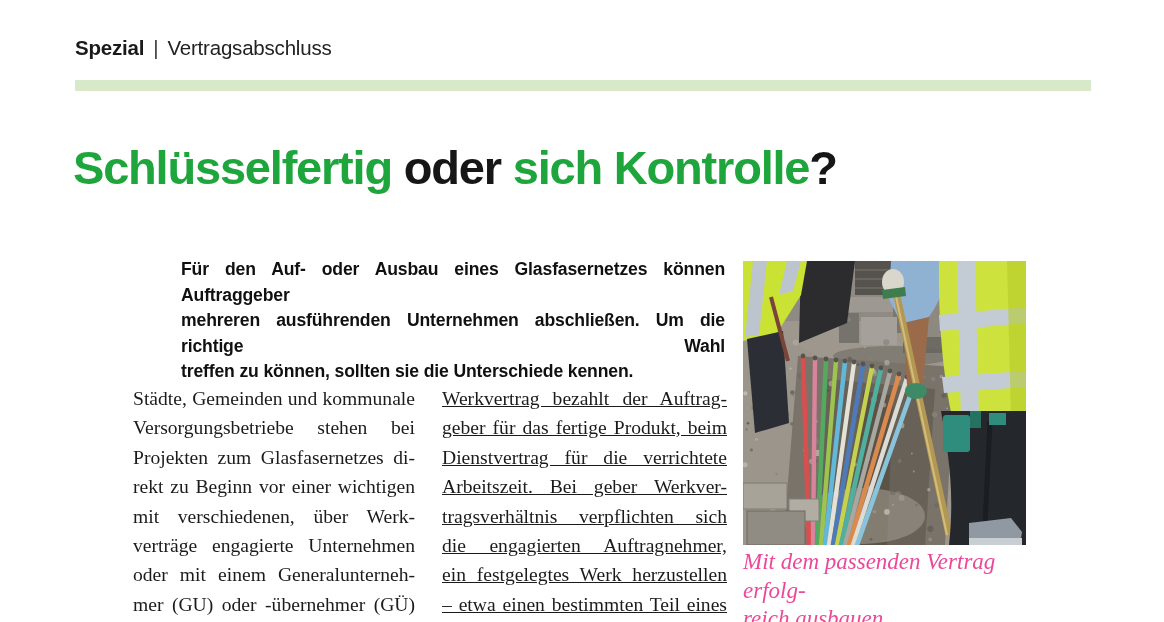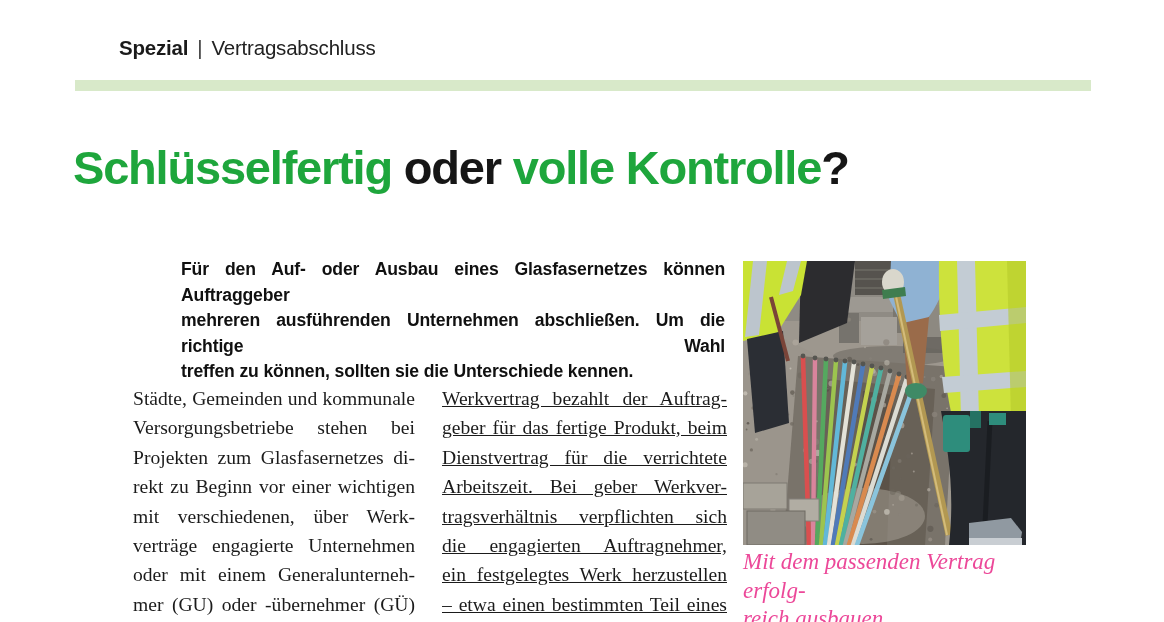--- a/index.html
+++ b/index.html
@@ -13,21 +13,21 @@
     background:#ffffff;
     overflow:hidden;
     position:relative;
     font-family:"Liberation Sans","DejaVu Sans",sans-serif;
     color:var(--ink);
   }
   .abs{position:absolute;}
 
   
   .kicker{left:75px;top:36px;font-size:20.5px;letter-spacing:-0.2px;white-space:nowrap;}
-  .kicker .k-bold{font-weight:700;margin-left:44px;}
+  .kicker .k-bold{font-weight:700;}
   .kicker .k-sep{font-weight:400;color:#3c3c3c;margin:0 9px;}
   .kicker .k-rest{font-weight:400;color:#222;}
 
   
   .rule{left:75px;top:80px;width:1016px;height:11px;background:var(--rule-green);}
 
   
   .headline{
     left:73px;top:141px;width:1010px;
     font-size:47px;font-weight:700;letter-spacing:-1.2px;
@@ -73,21 +73,21 @@
 </head>
 <body>
 
 <header class="abs kicker">
   <span class="k-bold">Spezial</span><span class="k-sep">|</span><span class="k-rest">Vertragsabschluss</span>
 </header>
 
 <div class="abs rule"></div>
 
 <h1 class="abs headline" style="margin:0;">
-  <span class="t-green">Schlüsselfertig </span><span class="t-black">oder </span><span class="t-green">volle Kontrolle</span><span class="t-black">?</span>
+  <span class="t-green">Schlüsselfertig </span><span class="t-black">oder </span><span class="t-green">sich Kontrolle</span><span class="t-black">?</span>
 </h1>
 
 <div class="abs lead">
     <div class="tline">Für den Auf- oder Ausbau eines Glasfasernetzes können Auftraggeber</div>
     <div class="tline">mehreren ausführenden Unternehmen abschließen. Um die richtige Wahl</div>
     <div class="tline">treffen zu können, sollten sie die Unterschiede kennen.</div>
   </div>
 
 <div class="abs bodycol col1">
     <div class="tline">Städte, Gemeinden und kommunale</div>

